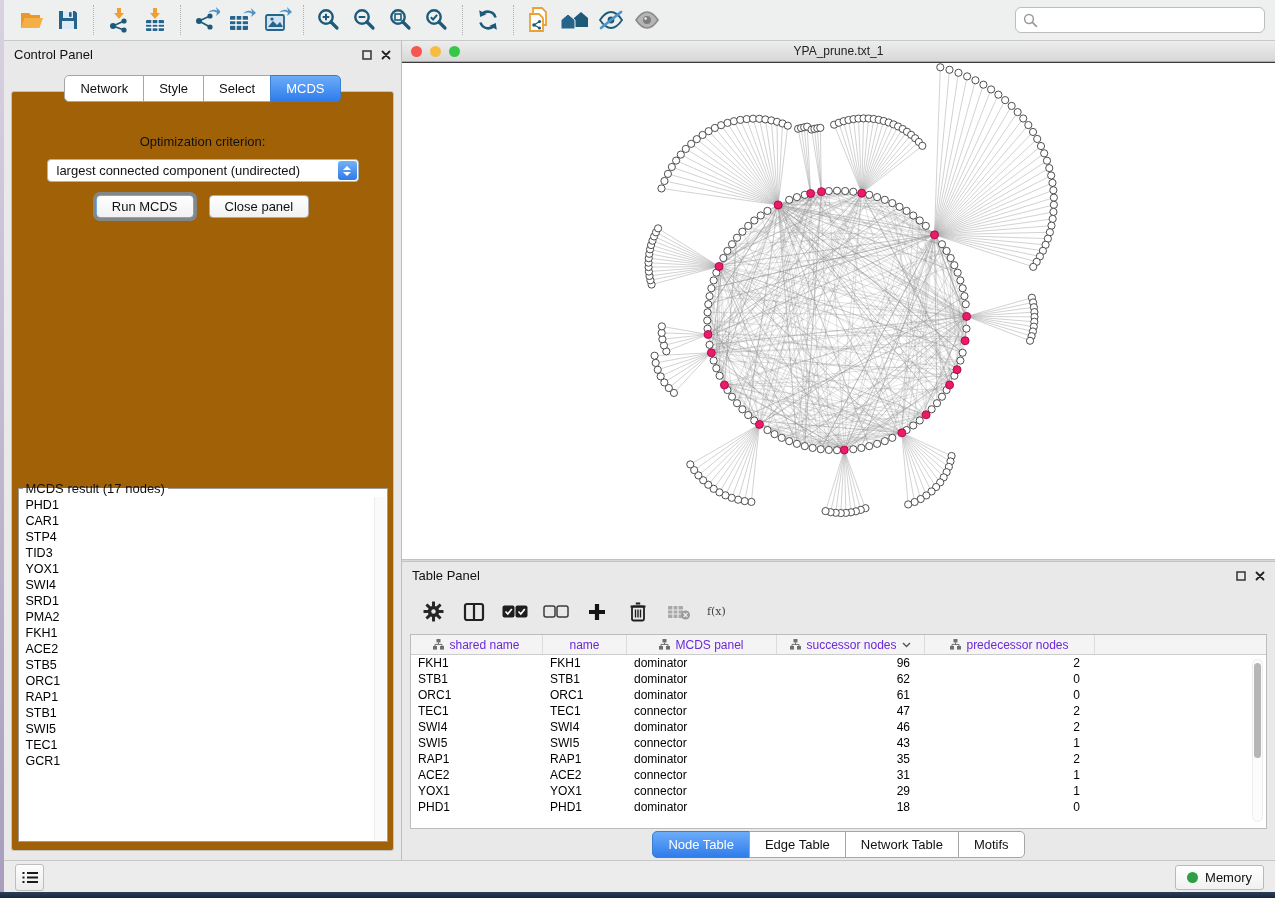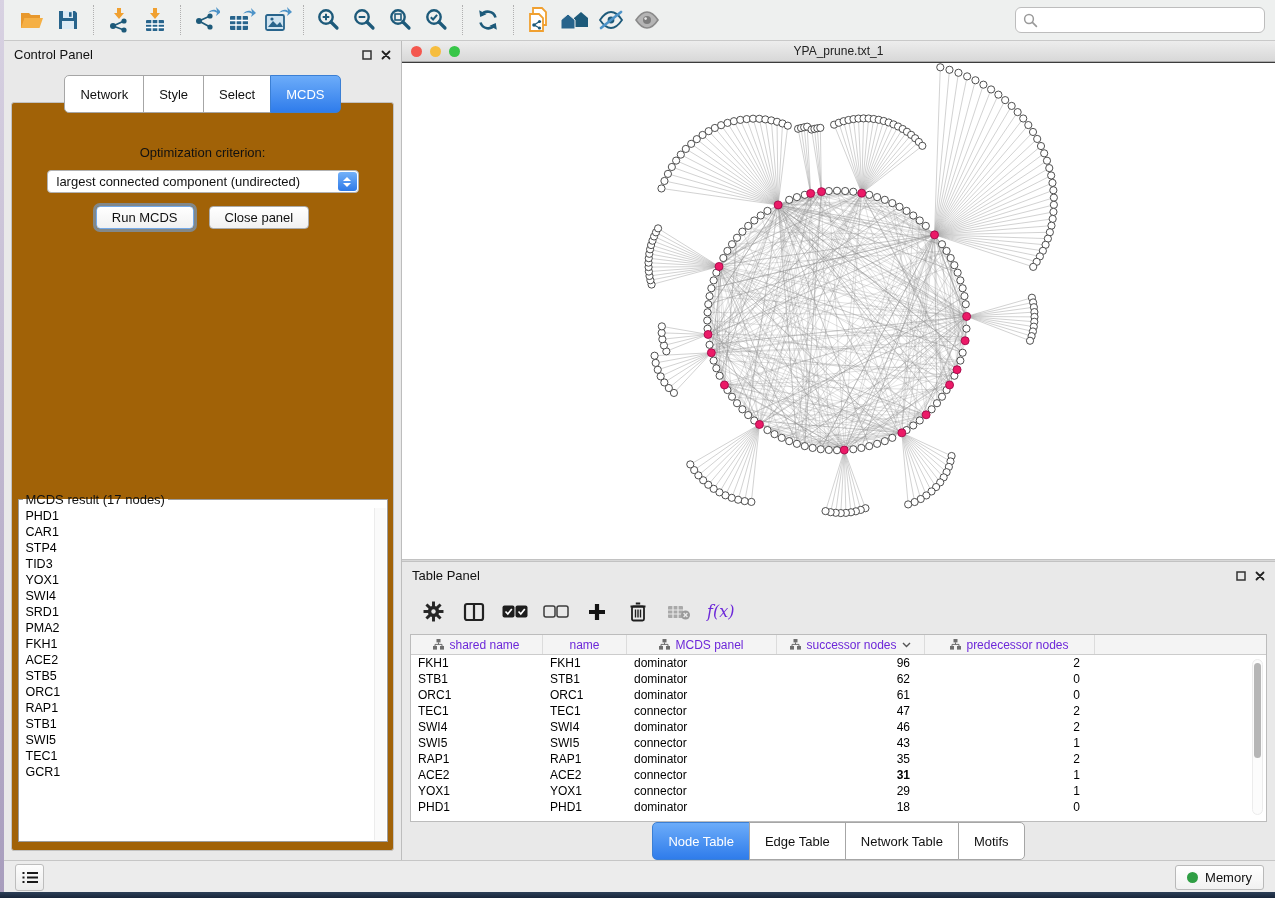--- a/index.html
+++ b/index.html
@@ -25,21 +25,21 @@
   
   .main { flex:1; display:flex; min-height:0; }
 
   
   .control-panel { width:398px; flex:0 0 398px; background:#e9e9e9; border-right:1px solid #bdbdbd;
     display:flex; flex-direction:column; }
   .panel-header { height:27px; display:flex; align-items:center; padding:0 10px; gap:8px; }
   .panel-title { font-size:13px; color:#111; flex:1; }
   .win-icons { display:flex; gap:9px; align-items:center; }
   .tabs-row { display:flex; justify-content:center; position:relative; z-index:2; margin-top:7px; }
-  .tab { height:38px; padding:0 15px; display:flex; align-items:center; font-size:13px; background:#fff;
+  .tab { height:27px; padding:0 15px; display:flex; align-items:center; font-size:13px; background:#fff;
     border:1px solid #a6a6a6; margin-left:-1px; color:#111; }
   .tab:first-child { border-radius:5px 0 0 5px; margin-left:0; }
   .tab:last-child { border-radius:0 5px 5px 0; }
   .tab.selected { background:linear-gradient(#6cacf9,#2f7ceb); border-color:#3b7fd4; color:#fff; }
   .cp-content { flex:1; margin:-11px 7px 9px; border:1px solid #c2c2c2; border-radius:3px; background:#a16207;
     padding-top:30px; display:flex; flex-direction:column; align-items:center; min-height:0; }
   .opt-label { font-size:13px; margin:12px 0 10px; color:#111; }
   .dropdown { width:312px; height:23px; background:#fff; border:1px solid #b2b2b2; border-radius:4px;
     position:relative; display:flex; align-items:center; padding:0 24px 0 9px; font-size:13px; color:#111; }
   .dd-stepper { position:absolute; right:1px; top:1px; bottom:1px; width:19px; border-radius:3px;
@@ -68,21 +68,21 @@
   .light { width:11px; height:11px; border-radius:50%; }
   .net-title { position:absolute; left:0; right:0; text-align:center; font-size:12px; color:#222; }
   .net-canvas { flex:1; background:#fff; border-top:1px solid #3c3c3c; position:relative; }
   .net-canvas svg { position:absolute; inset:0; width:100%; height:100%; }
   .hsplitter { flex:0 0 3px; background:#d8d8d8; border-top:1px solid #c2c2c2; border-bottom:1px solid #c2c2c2; }
 
   
   .table-panel { flex:1; display:flex; flex-direction:column; min-height:0; }
   .tp-toolbar { height:45px; display:flex; align-items:center; gap:15px; padding:0 18px; }
   .tp-icon { display:flex; align-items:center; justify-content:center; width:26px; height:26px; }
-  .fx-label { font-size:16px; font-family:"DejaVu Serif", serif; font-style:italic; color:#6d28d9; }
+  .fx-label { font-size:11px; font-family:"DejaVu Serif", serif; color:#404040; }
   .table-wrap { position:relative; margin:0 8px; background:#fff; border:1px solid #bcbcbc; flex:1; overflow:hidden; }
   .thead { display:flex; height:20px; background:#f4f4f4; border-bottom:1px solid #ccc; }
   .th { display:flex; align-items:center; justify-content:center; gap:5px; font-size:12px; color:#6d28d9;
     border-right:1px solid #dcdcdc; height:100%; }
   .trow { display:flex; height:16px; align-items:center; font-size:12px; color:#000; }
   .td { height:100%; display:flex; align-items:center; }
   .td.text { padding-left:7px; justify-content:flex-start; }
   .td.num { padding-right:15px; justify-content:flex-end; }
   .tscroll { position:absolute; right:3px; top:24px; bottom:6px; width:11px; background:#fcfcfc;
     border:1px solid #ececec; border-radius:6px; }
@@ -749,21 +749,21 @@
                   <div class="td text" style="width: 132px;">RAP1</div>
                   <div class="td text" style="width: 84px;">RAP1</div>
                   <div class="td text" style="width: 150px;">dominator</div>
                   <div class="td num" style="width: 148px;">35</div>
                   <div class="td num" style="width: 170px;">2</div>
                 </div>
                 <div class="trow">
                   <div class="td text" style="width: 132px;">ACE2</div>
                   <div class="td text" style="width: 84px;">ACE2</div>
                   <div class="td text" style="width: 150px;">connector</div>
-                  <div class="td num" style="width: 148px; font-weight: bold;">31</div>
+                  <div class="td num" style="width: 148px;">31</div>
                   <div class="td num" style="width: 170px;">1</div>
                 </div>
                 <div class="trow">
                   <div class="td text" style="width: 132px;">YOX1</div>
                   <div class="td text" style="width: 84px;">YOX1</div>
                   <div class="td text" style="width: 150px;">connector</div>
                   <div class="td num" style="width: 148px;">29</div>
                   <div class="td num" style="width: 170px;">1</div>
                 </div>
                 <div class="trow">

